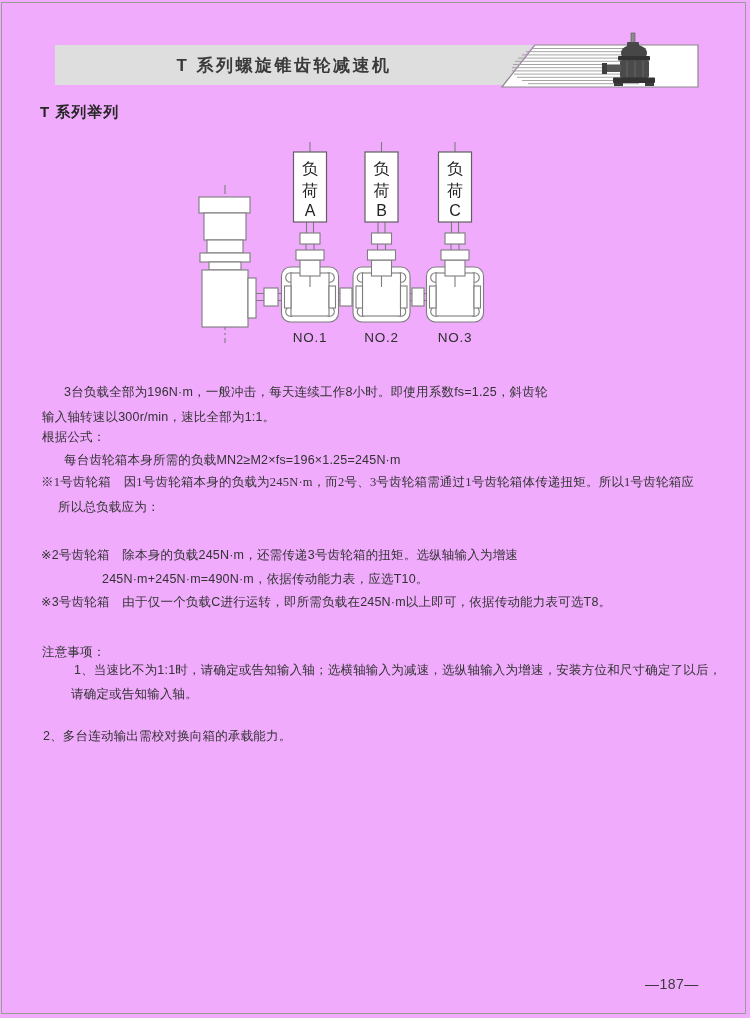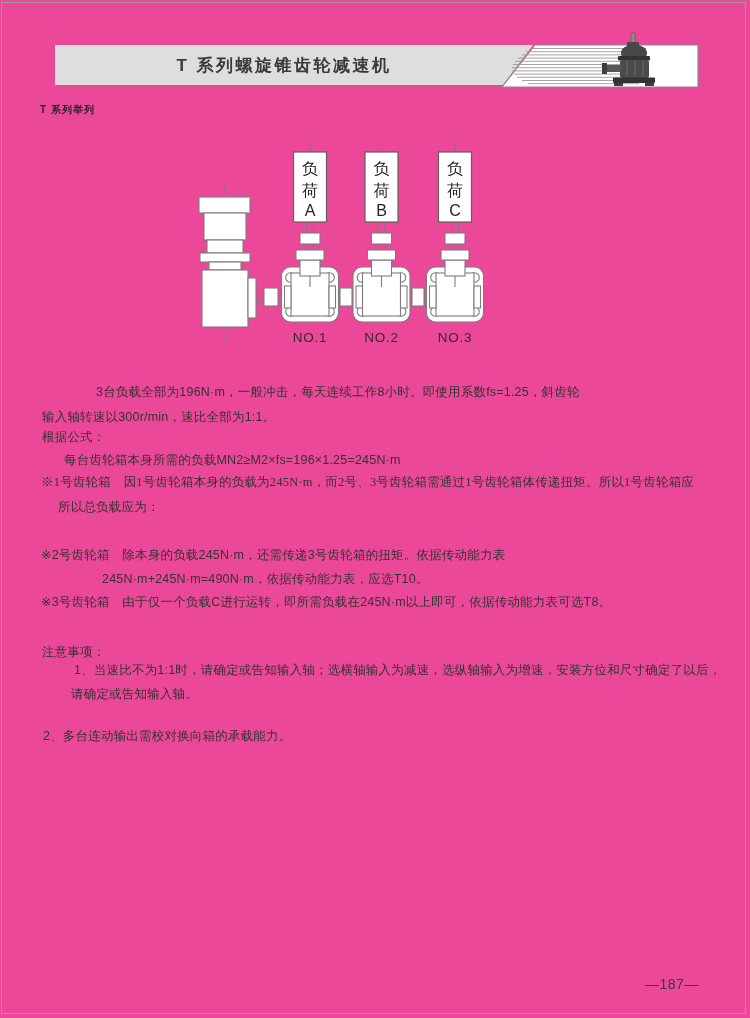--- a/index.html
+++ b/index.html
@@ -1,37 +1,37 @@
 <!DOCTYPE html>
 <html><head>
 <meta charset="utf-8">
 <style>
   html,body { margin:0; padding:0; background:#fff; }
   .page {
-    position:relative; width:750px; height:1018px; background:#ec4899;
+    position:relative; width:750px; height:1018px; background:#f0abfc;
     font-family:"Liberation Sans","DejaVu Sans",sans-serif; overflow:hidden;
   }
   .frame {
     position:absolute; left:1px; top:2px; width:745px; height:1012px;
     border:1px solid #9b9b9b; box-sizing:border-box; pointer-events:none;
   }
   .header-bar {
     position:absolute; left:55px; top:45px; width:478px; height:40px;
     background:#dedede;
     clip-path:polygon(0 0, 478px 0, 448px 40px, 0 40px);
     display:flex; align-items:center; justify-content:center;
   }
   .header-title {
     font-size:17px; font-weight:bold; letter-spacing:2.5px; color:#3a3a3a;
     transform:translateX(-10px);
   }
   .header-deco { position:absolute; left:496px; top:32px; }
   .section-title {
     position:absolute; left:40px; top:103px;
-    font-size:10px; font-weight:bold; color:#262626; letter-spacing:1px;
+    font-size:15px; font-weight:bold; color:#262626; letter-spacing:1px;
   }
   .diagram { position:absolute; left:190px; top:140px; }
   .dl  { stroke:#7d7d7d; stroke-width:1.1; fill:none; }
   .df  { stroke:#7d7d7d; stroke-width:1.1; fill:#ffffff; }
   .dk  { stroke:#5f5f5f; stroke-width:1.2; fill:#ffffff; }
   .load-char { fill:#222; font-size:16px; }
   .no-label  { fill:#2e2e2e; font-size:13.5px; letter-spacing:0.8px; }
   .bline {
     position:absolute; font-size:12.5px; color:#333333;
     letter-spacing:0.2px; white-space:nowrap;
@@ -192,27 +192,27 @@
       <rect class="df" x="9" y="57" width="51" height="16"></rect>
       <rect class="df" x="14" y="73" width="42" height="27"></rect>
       <rect class="df" x="17" y="100" width="36" height="13"></rect>
       <rect class="df" x="10" y="113" width="50" height="9"></rect>
       <rect class="df" x="19" y="122" width="32" height="8"></rect>
       <rect class="df" x="12" y="130" width="46" height="57"></rect>
       <rect class="df" x="58" y="138" width="8" height="40"></rect>
     </g>
   </svg>
 
-  <div class="bline" style="left:64px;  top:384px;margin-left:32px;">3台负载全部为196N·m，一般冲击，每天连续工作8小时。即使用系数fs=1.25，斜齿轮</div>
+  <div class="bline" style="left:64px;  top:384px;">3台负载全部为196N·m，一般冲击，每天连续工作8小时。即使用系数fs=1.25，斜齿轮</div>
   <div class="bline" style="left:42px;  top:409px;">输入轴转速以300r/min，速比全部为1:1。</div>
   <div class="bline" style="left:42px;  top:429px;">根据公式：</div>
   <div class="bline" style="left:64px;  top:452px;">每台齿轮箱本身所需的负载MN2≥M2×fs=196×1.25=245N·m</div>
   <div class="bline" style="left:41px;  top:474px;font-family:Liberation Serif, serif;">※1号齿轮箱　因1号齿轮箱本身的负载为245N·m，而2号、3号齿轮箱需通过1号齿轮箱体传递扭矩。所以1号齿轮箱应</div>
   <div class="bline" style="left:58px;  top:499px;">所以总负载应为：</div>
-  <div class="bline" style="left:41px;  top:547px;">※2号齿轮箱　除本身的负载245N·m，还需传递3号齿轮箱的扭矩。依据传动能力表</div>
+  <div class="bline" style="left:41px;  top:547px;">※2号齿轮箱　除本身的负载245N·m，还需传递3号齿轮箱的扭矩。选纵轴输入为增速</div>
   <div class="bline" style="left:102px; top:571px;">245N·m+245N·m=490N·m，依据传动能力表，应选T10。</div>
   <div class="bline" style="left:41px;  top:594px;">※3号齿轮箱　由于仅一个负载C进行运转，即所需负载在245N·m以上即可，依据传动能力表可选T8。</div>
 
   <div class="bline" style="left:42px; top:644px;">注意事项：</div>
   <div class="bline" style="left:43px; top:662px;margin-left:31px;">1、当速比不为1:1时，请确定或告知输入轴；选横轴输入为减速，选纵轴输入为增速，安装方位和尺寸确定了以后，</div>
   <div class="bline" style="left:71px; top:686px;">请确定或告知输入轴。</div>
   <div class="bline" style="left:43px; top:704px;margin-top:24px;">2、多台连动输出需校对换向箱的承载能力。</div>
 
   <div class="pagenum">—187—</div>
 </div>

